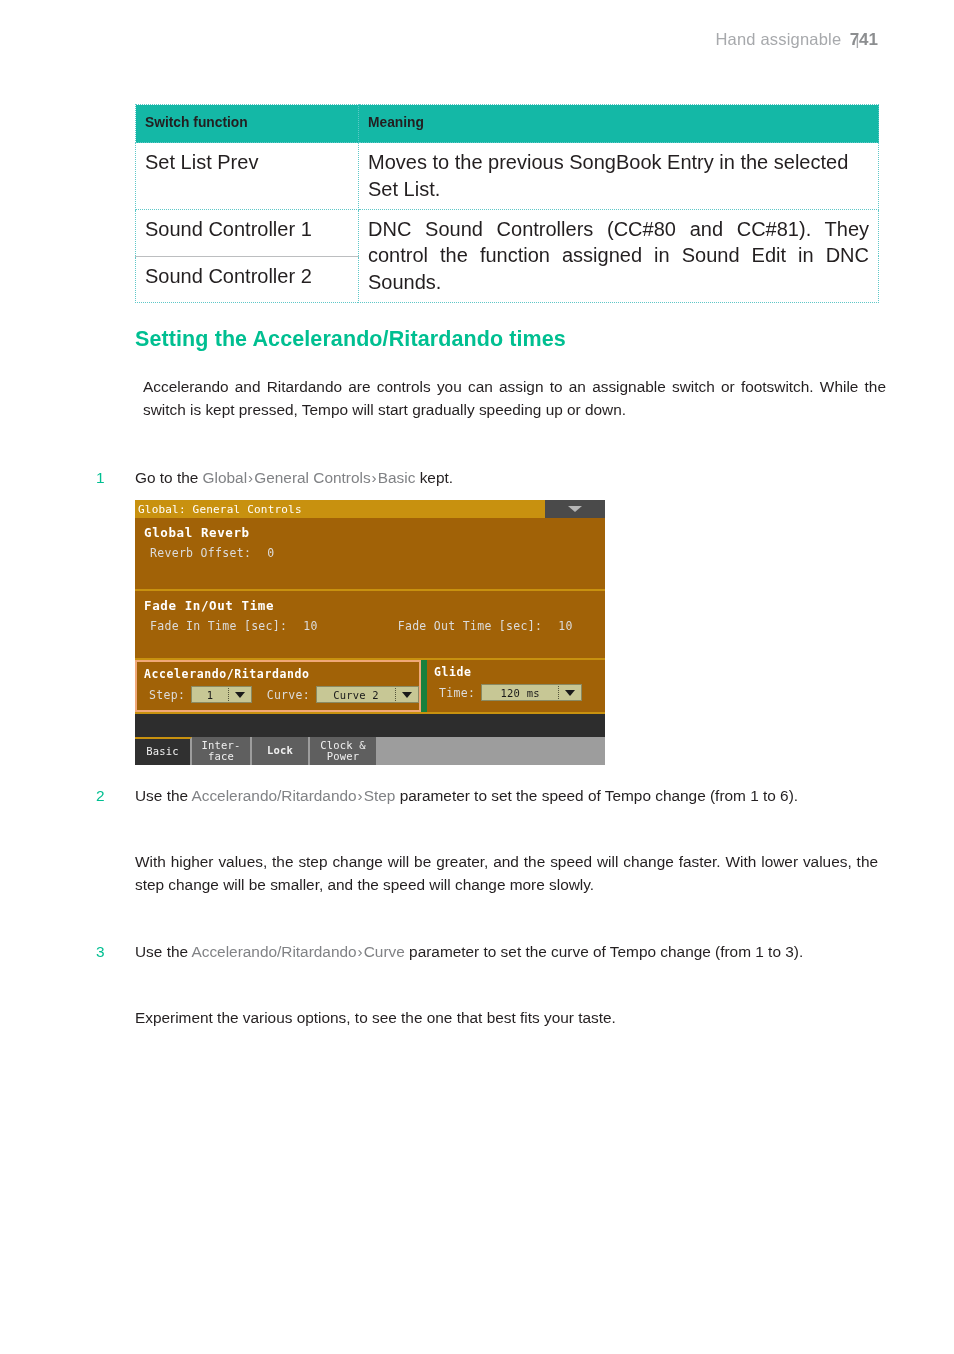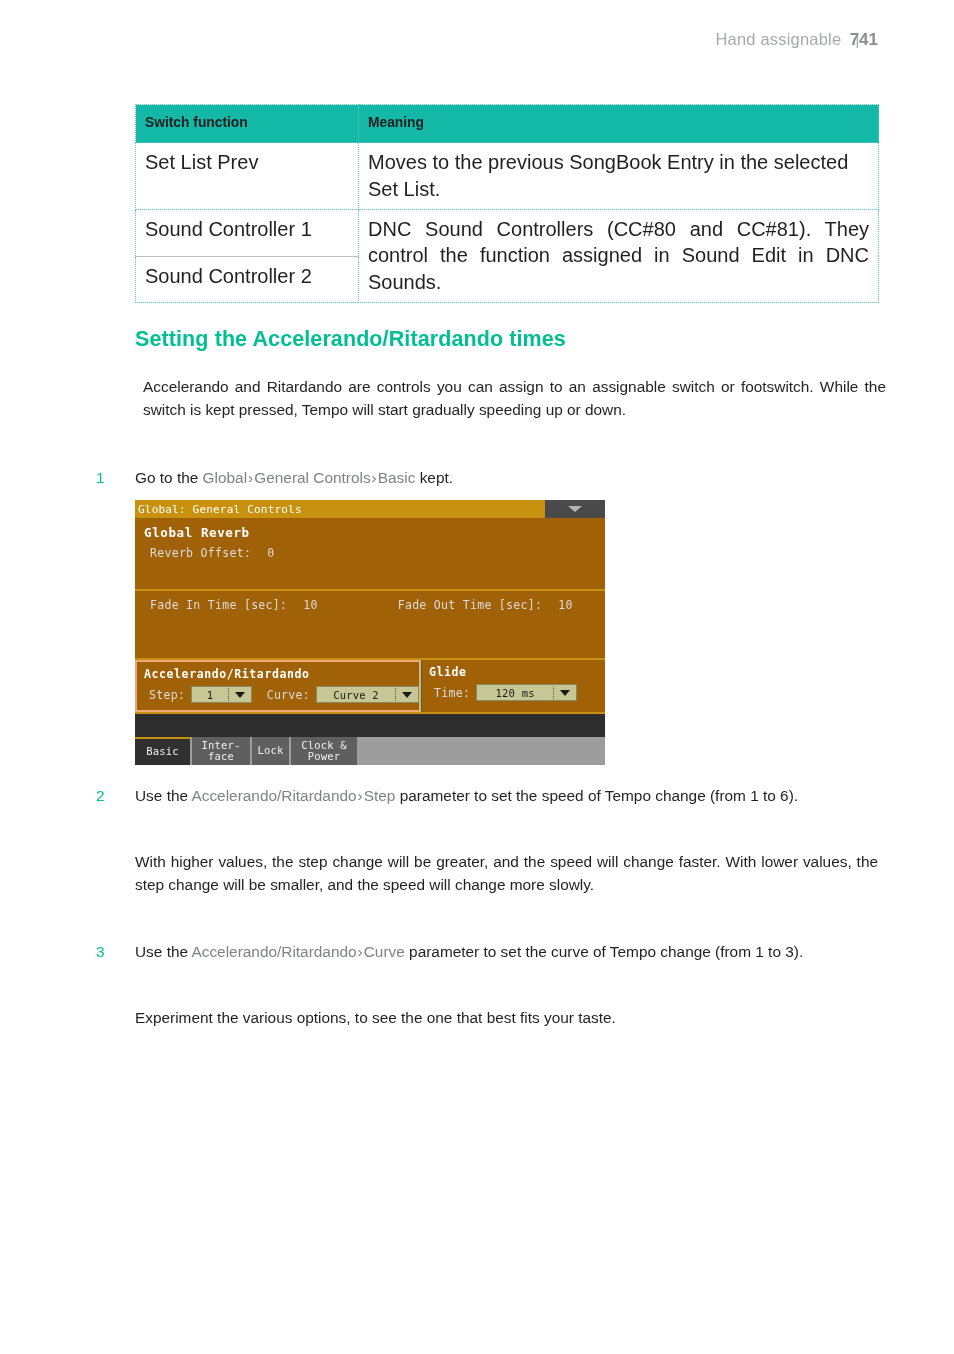--- a/index.html
+++ b/index.html
@@ -235,21 +235,21 @@
   .lcd-panel-accel {
     width: 286px;
     box-sizing: border-box;
     border: 2px solid #f0a878;
     padding: 5px 0 0 0;
     position: relative;
   }
   .lcd-panel-glide {
     flex: 1;
     box-sizing: border-box;
-    border-left: 1px solid #15803d;
+    border-left: 6px solid #15803d;
     padding: 5px 0 0 0;
   }
   .lcd-panel-accel .lcd-sec-title,
   .lcd-panel-glide .lcd-sec-title {
     margin-bottom: 5px;
     padding-left: 7px;
     font-size: 11.5px;
   }
   .ctl-line {
     display: flex;
@@ -325,21 +325,21 @@
     justify-content: center;
     text-align: center;
     line-height: 1.05;
     border-right: 2px solid #9d9d9d;
     padding: 0 4px;
     box-sizing: border-box;
     letter-spacing: 0.2px;
   }
   .lcd-tab.t-basic { width: 57px; background: #303030; border-top: 2px solid #c8910f; }
   .lcd-tab.t-interface { width: 60px; }
-  .lcd-tab.t-lock { width: 39px; }
+  .lcd-tab.t-lock { width: 58px; font-weight: bold; }
   .lcd-tab.t-clock { width: 68px; }
   .lcd-tab .two-line { white-space: pre-line; }
 </style>
 </head>
 <body>
 
 <div class="page-header">
   <span class="hdr-title">Hand assignable</span>
   <span><span class="hdr-bar">|</span><span class="hdr-page">741</span></span>
 </div>
@@ -392,20 +392,21 @@
 
   <div class="lcd-sec sec-reverb">
     <div class="lcd-sec-title">Global Reverb</div>
     <div class="lcd-row">
       <span class="lbl">Reverb Offset:</span>
       <span class="val">0</span>
     </div>
   </div>
 
   <div class="lcd-sec sec-fade">
+    <div class="lcd-sec-title">Fade In/Out Time</div>
     <div class="lcd-row">
       <span class="lbl">Fade In Time [sec]:</span>
       <span class="val">10</span>
       <span class="spacer-wide"></span>
       <span class="lbl">Fade Out Time [sec]:</span>
       <span class="val">10</span>
     </div>
   </div>
 
   <div class="lcd-split">

